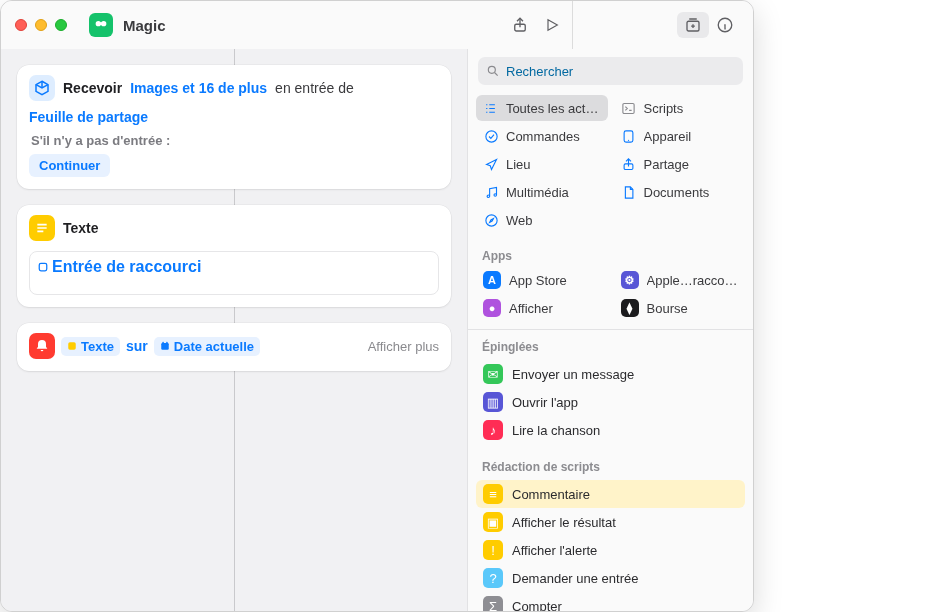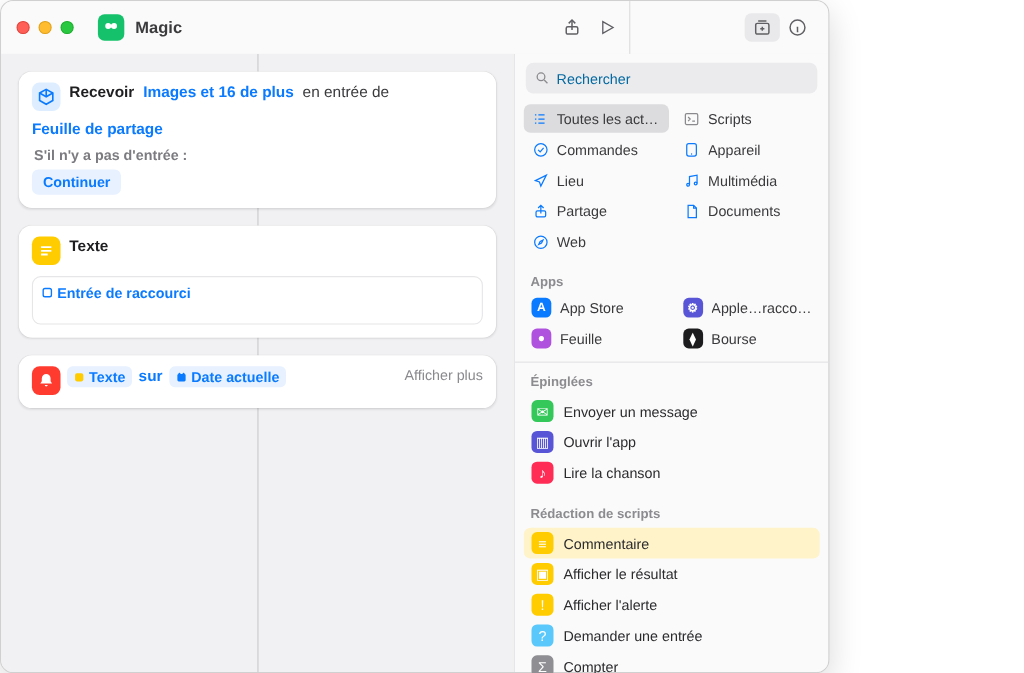--- a/index.html
+++ b/index.html
@@ -46,21 +46,21 @@
 }
 .canvas::before{
   content:"";position:absolute;left:50%;top:0;bottom:0;width:1px;background:#c9c9cc;z-index:0;
 }
 .card {
   background:#fff; border-radius:12px;
   box-shadow:0 1px 2px rgba(0,0,0,0.08),0 0 0 0.5px rgba(0,0,0,0.06);
   padding:10px 12px 12px 12px; margin-bottom:16px;
   position:relative;z-index:1;
 }
-.card-row { display:flex; align-items:flex-start; gap:8px; flex-wrap:wrap; font-size:14px; color:#1f1f22; font-weight:600;}
+.card-row { display:flex; align-items:center; gap:8px; flex-wrap:wrap; font-size:14px; color:#1f1f22; font-weight:600;}
 .card-row .word { font-weight:600;}
 .card-row .normal { font-weight:500; color:#3a3a3d;}
 .action-icon{
   width:26px;height:26px;border-radius:7px;display:flex;align-items:center;justify-content:center;flex-shrink:0;
 }
 .ico-blue{background:#0a76ff22;color:#0a76ff;}
 .ico-yellow{background:#ffcc00;color:#fff;}
 .ico-red{background:#ff3b30;color:#fff;}
 .token{
   background:transparent;color:#0a7aff;font-weight:600;cursor:default;
@@ -71,21 +71,21 @@
 }
 .subline{ font-size:13px;color:#7b7b80;font-weight:600;margin:8px 0 6px 2px;}
 .cont-btn{
   display:inline-block;background:#e7f1ff;color:#0a7aff;
   border-radius:6px;padding:4px 10px;font-size:13px;font-weight:600;margin-left:0;
 }
 .text-input{
   border:1px solid #e6e6e8;border-radius:8px;padding:6px 8px;min-height:44px;margin-top:10px;
 }
 .text-token{
-  display:inline-flex;align-items:center;gap:4px;color:#0a7aff;font-size:13px;font-weight:600;
+  display:inline-flex;align-items:center;gap:4px;color:#0a7aff;font-size:16px;font-weight:600;
 }
 .notif-card .card-row{gap:6px;}
 .show-more{ margin-left:auto;color:#8a8a8e;font-size:13px;font-weight:500;}
 
 
 .library{
   width:286px;background:#fafafa;border-left:1px solid #e2e2e4;display:flex;flex-direction:column;
 }
 .searchwrap{padding:8px 10px;}
 .search{
@@ -299,35 +299,35 @@
               <span class="ci">
                 <svg width="15" height="15" viewBox="0 0 24 24">
                   <path d="M4 12l16-8-8 16-2-6-6-2z" stroke="#0a7aff" stroke-width="1.8" fill="none"></path>
                 </svg>
               </span>
               <span class="lbl">Lieu</span>
             </div>
             <div class="cat">
               <span class="ci">
                 <svg width="15" height="15" viewBox="0 0 24 24">
+                  <path d="M12 3v12M8 7l4-4 4 4" stroke="#0a7aff" stroke-width="1.8" fill="none"></path>
+                  <rect x="5" y="11" width="14" height="9" rx="2" stroke="#0a7aff" stroke-width="1.8" fill="none"></rect>
+                </svg>
+              </span>
+              <span class="lbl">Partage</span>
+            </div>
+            <div class="cat">
+              <span class="ci">
+                <svg width="15" height="15" viewBox="0 0 24 24">
                   <path d="M9 18V6l11-2v12" stroke="#0a7aff" stroke-width="1.8" fill="none"></path>
                   <circle cx="7" cy="18" r="2" stroke="#0a7aff" stroke-width="1.8" fill="none"></circle>
                   <circle cx="18" cy="16" r="2" stroke="#0a7aff" stroke-width="1.8" fill="none"></circle>
                 </svg>
               </span>
               <span class="lbl">Multimédia</span>
-            </div>
-            <div class="cat">
-              <span class="ci">
-                <svg width="15" height="15" viewBox="0 0 24 24">
-                  <path d="M12 3v12M8 7l4-4 4 4" stroke="#0a7aff" stroke-width="1.8" fill="none"></path>
-                  <rect x="5" y="11" width="14" height="9" rx="2" stroke="#0a7aff" stroke-width="1.8" fill="none"></rect>
-                </svg>
-              </span>
-              <span class="lbl">Partage</span>
             </div>
             <div class="cat">
               <span class="ci">
                 <svg width="15" height="15" viewBox="0 0 24 24">
                   <path d="M7 3h8l4 4v14H7V3z" stroke="#0a7aff" stroke-width="1.8" fill="none"></path>
                   <path d="M15 3v4h4" stroke="#0a7aff" stroke-width="1.8" fill="none"></path>
                 </svg>
               </span>
               <span class="lbl">Documents</span>
             </div>
@@ -347,21 +347,21 @@
             <div class="appitem">
               <span class="aicon" style="background:#0a7aff">A</span>
               <span class="lbl">App Store</span>
             </div>
             <div class="appitem">
               <span class="aicon" style="background:#5856d6">⚙</span>
               <span class="lbl">Apple…raccourci</span>
             </div>
             <div class="appitem">
               <span class="aicon" style="background:#af52de">●</span>
-              <span class="lbl">Feuille</span>
+              <span class="lbl">Afficher</span>
             </div>
             <div class="appitem">
               <span class="aicon" style="background:#1c1c1e">⧫</span>
               <span class="lbl">Bourse</span>
             </div>
           </div>
 
         <div class="divider"></div>
 
         <div class="sec-head">Épinglées</div>

